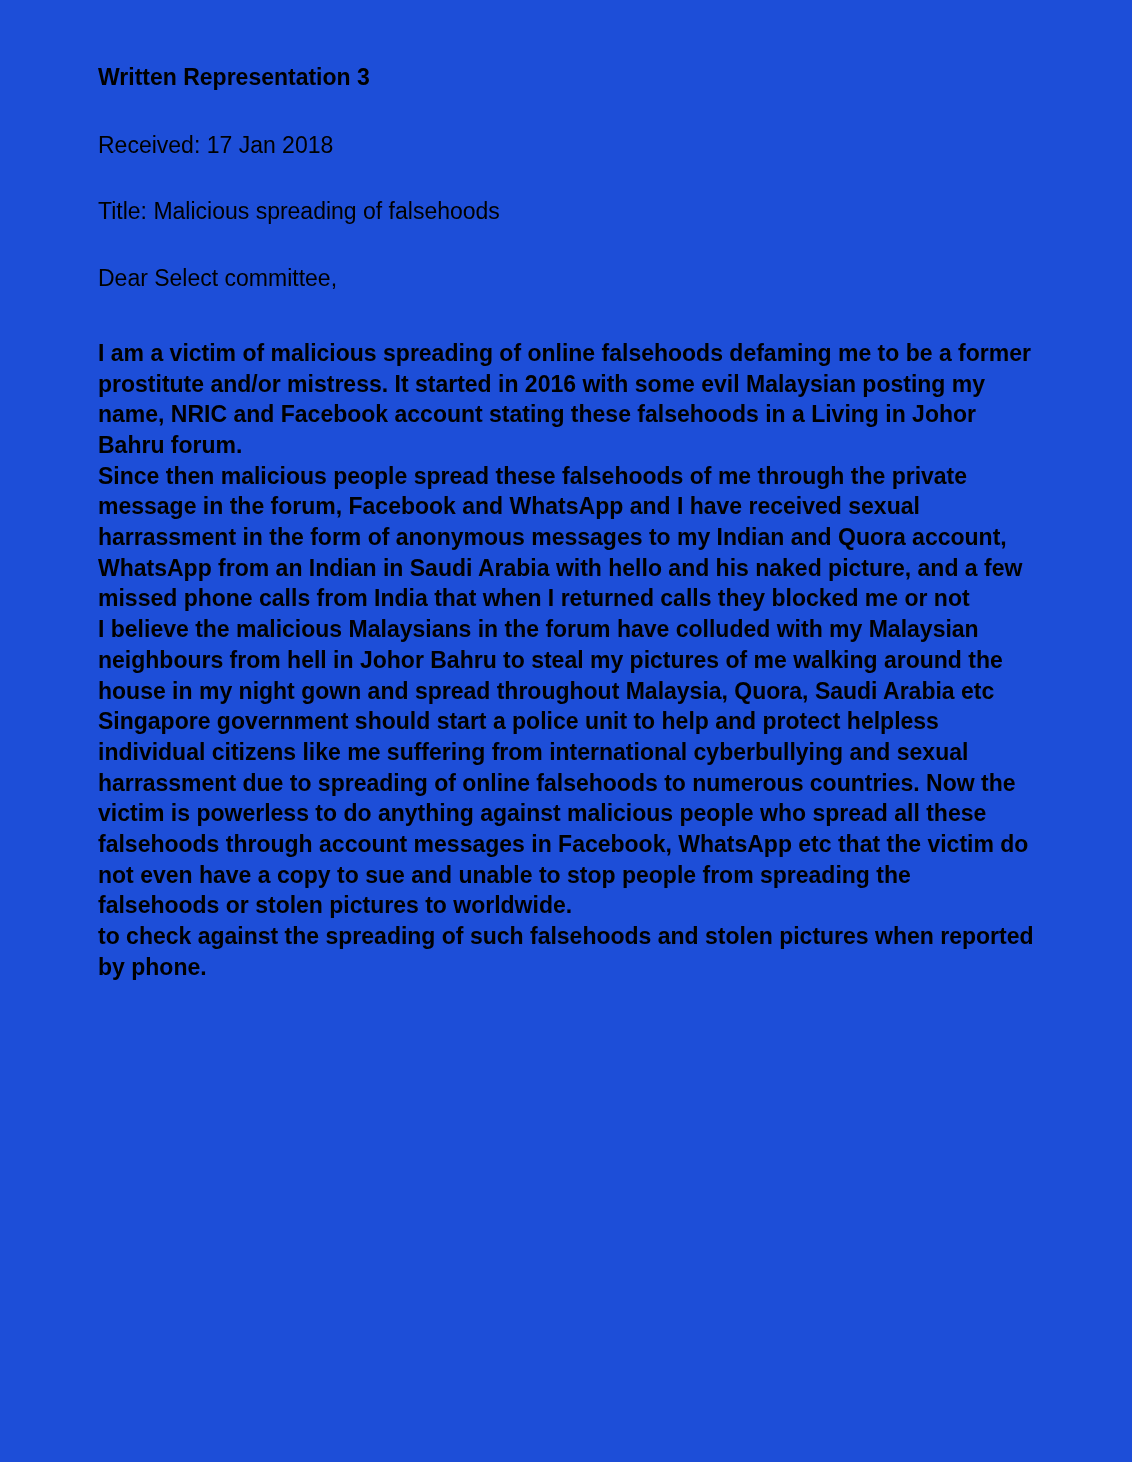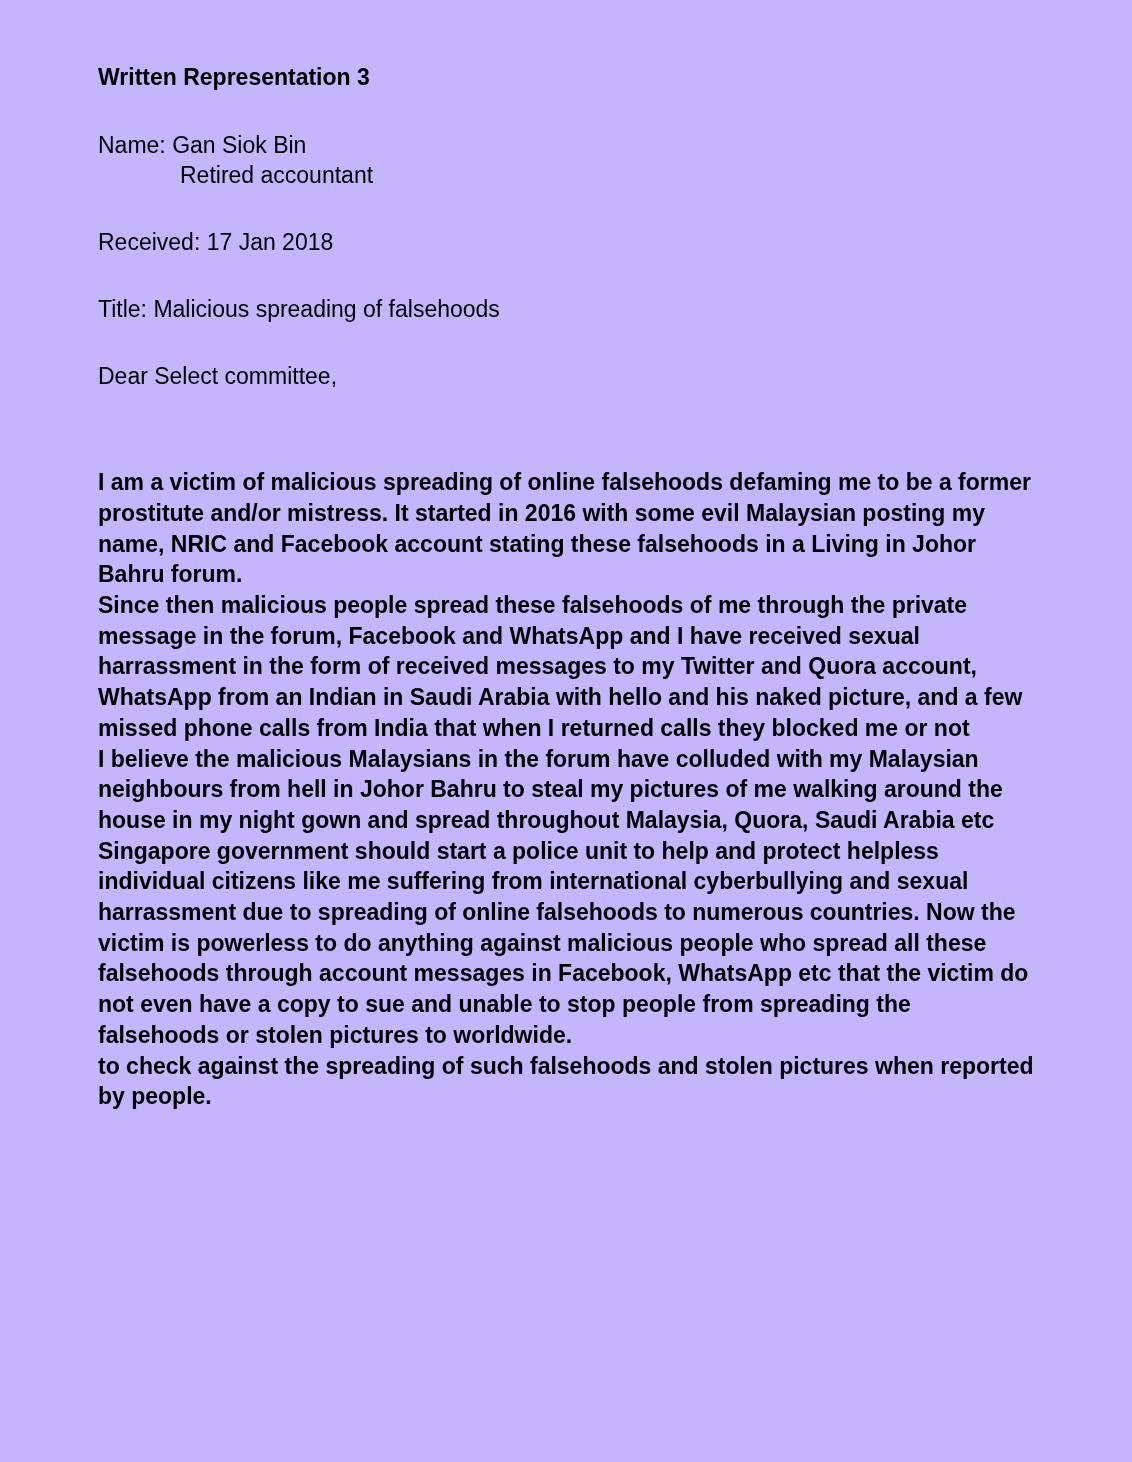--- a/index.html
+++ b/index.html
@@ -9,75 +9,71 @@
   body {
     width: 1132px;
     height: 1462px;
     overflow: hidden;
     font-family: "Liberation Sans", "DejaVu Sans", sans-serif;
     color: #000000;
   }
   .page {
     width: 1132px;
     height: 1462px;
-    background: #c4b5fd;
+    background: #1d4ed8;
     padding: 62px 98px 0 98px;
     position: relative;
   }
   .doc-text {
     font-size: 23px;
     line-height: 30.7px;
     color: #000000;
     white-space: pre;
   }
   .doc-heading {
     font-size: 23px;
     line-height: 30.7px;
     font-weight: bold;
     margin-bottom: 37px;
     white-space: pre;
   }
   .field-block { margin-bottom: 36px; }
   .indent-line { padding-left: 82px; }
-  .salutation { margin-bottom: 76px; }
+  .salutation { margin-bottom: 44px; }
   .para { margin-bottom: 0; font-weight: bold; }
   .para + .para { }
   .body-blocks { }
 </style>
 </head>
 <body>
 
 <div class="page">
 
   <div class="doc-heading">Written Representation 3</div>
 
-  <div class="field-block">
-    <div class="doc-text">Name: Gan Siok Bin</div>
-    <div class="doc-text indent-line">Retired accountant</div>
-  </div>
 
   <div class="field-block doc-text">Received: 17 Jan 2018</div>
 
   <div class="field-block doc-text">Title: Malicious spreading of falsehoods</div>
 
   <div class="salutation doc-text">Dear Select committee,</div>
 
   <div class="body-blocks">
 
     <div class="para">
       <div class="doc-text">I am a victim of malicious spreading of online falsehoods defaming me to be a former</div>
       <div class="doc-text">prostitute and/or mistress. It started in 2016 with some evil Malaysian posting my</div>
       <div class="doc-text">name, NRIC and Facebook account stating these falsehoods in a Living in Johor</div>
       <div class="doc-text">Bahru forum.</div>
     </div>
 
     <div class="para">
       <div class="doc-text">Since then malicious people spread these falsehoods of me through the private</div>
       <div class="doc-text">message in the forum, Facebook and WhatsApp and I have received sexual</div>
-      <div class="doc-text">harrassment in the form of received messages to my Twitter and Quora account,</div>
+      <div class="doc-text">harrassment in the form of anonymous messages to my Indian and Quora account,</div>
       <div class="doc-text">WhatsApp from an Indian in Saudi Arabia with hello and his naked picture, and a few</div>
       <div class="doc-text">missed phone calls from India that when I returned calls they blocked me or not</div>
     </div>
 
     <div class="para">
       <div class="doc-text">I believe the malicious Malaysians in the forum have colluded with my Malaysian</div>
       <div class="doc-text">neighbours from hell in Johor Bahru to steal my pictures of me walking around the</div>
       <div class="doc-text">house in my night gown and spread throughout Malaysia, Quora, Saudi Arabia etc</div>
     </div>
 
@@ -86,18 +82,18 @@
       <div class="doc-text">individual citizens like me suffering from international cyberbullying and sexual</div>
       <div class="doc-text">harrassment due to spreading of online falsehoods to numerous countries. Now the</div>
       <div class="doc-text">victim is powerless to do anything against malicious people who spread all these</div>
       <div class="doc-text">falsehoods through account messages in Facebook, WhatsApp etc that the victim do</div>
       <div class="doc-text">not even have a copy to sue and unable to stop people from spreading the</div>
       <div class="doc-text">falsehoods or stolen pictures to worldwide.</div>
     </div>
 
     <div class="para">
       <div class="doc-text">to check against the spreading of such falsehoods and stolen pictures when reported</div>
-      <div class="doc-text">by people.</div>
+      <div class="doc-text">by phone.</div>
     </div>
 
   </div>
 
 </div>
 
 </body></html>

